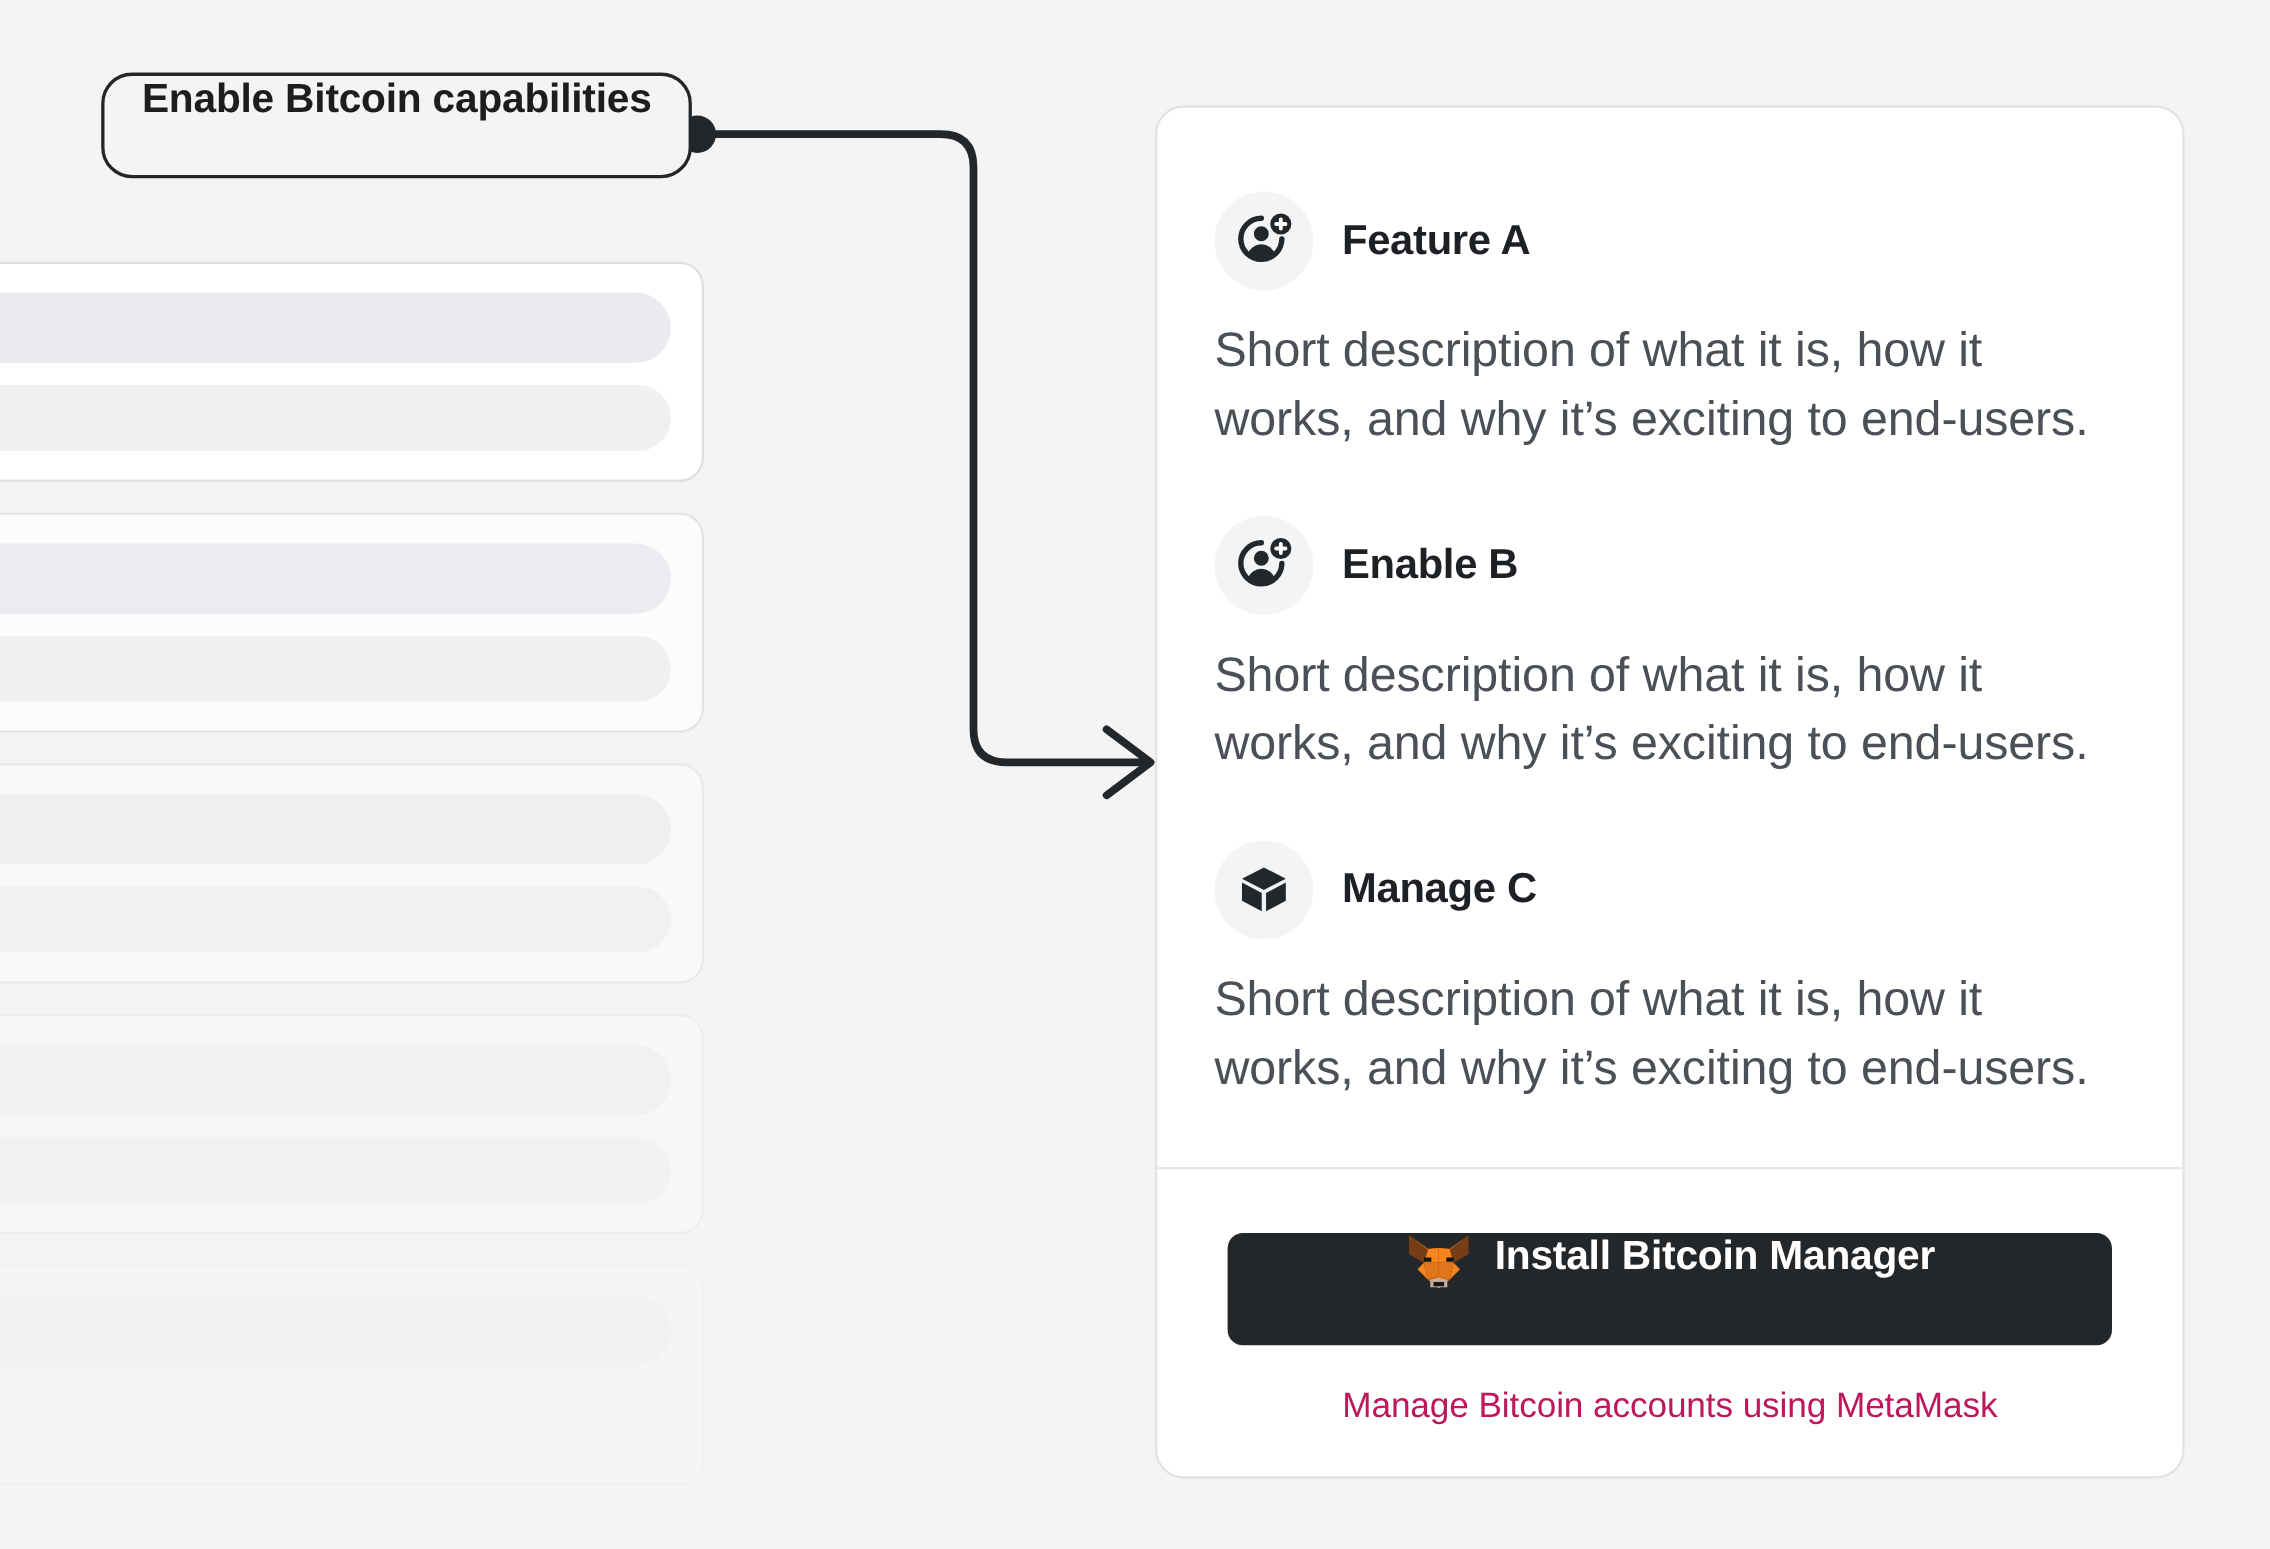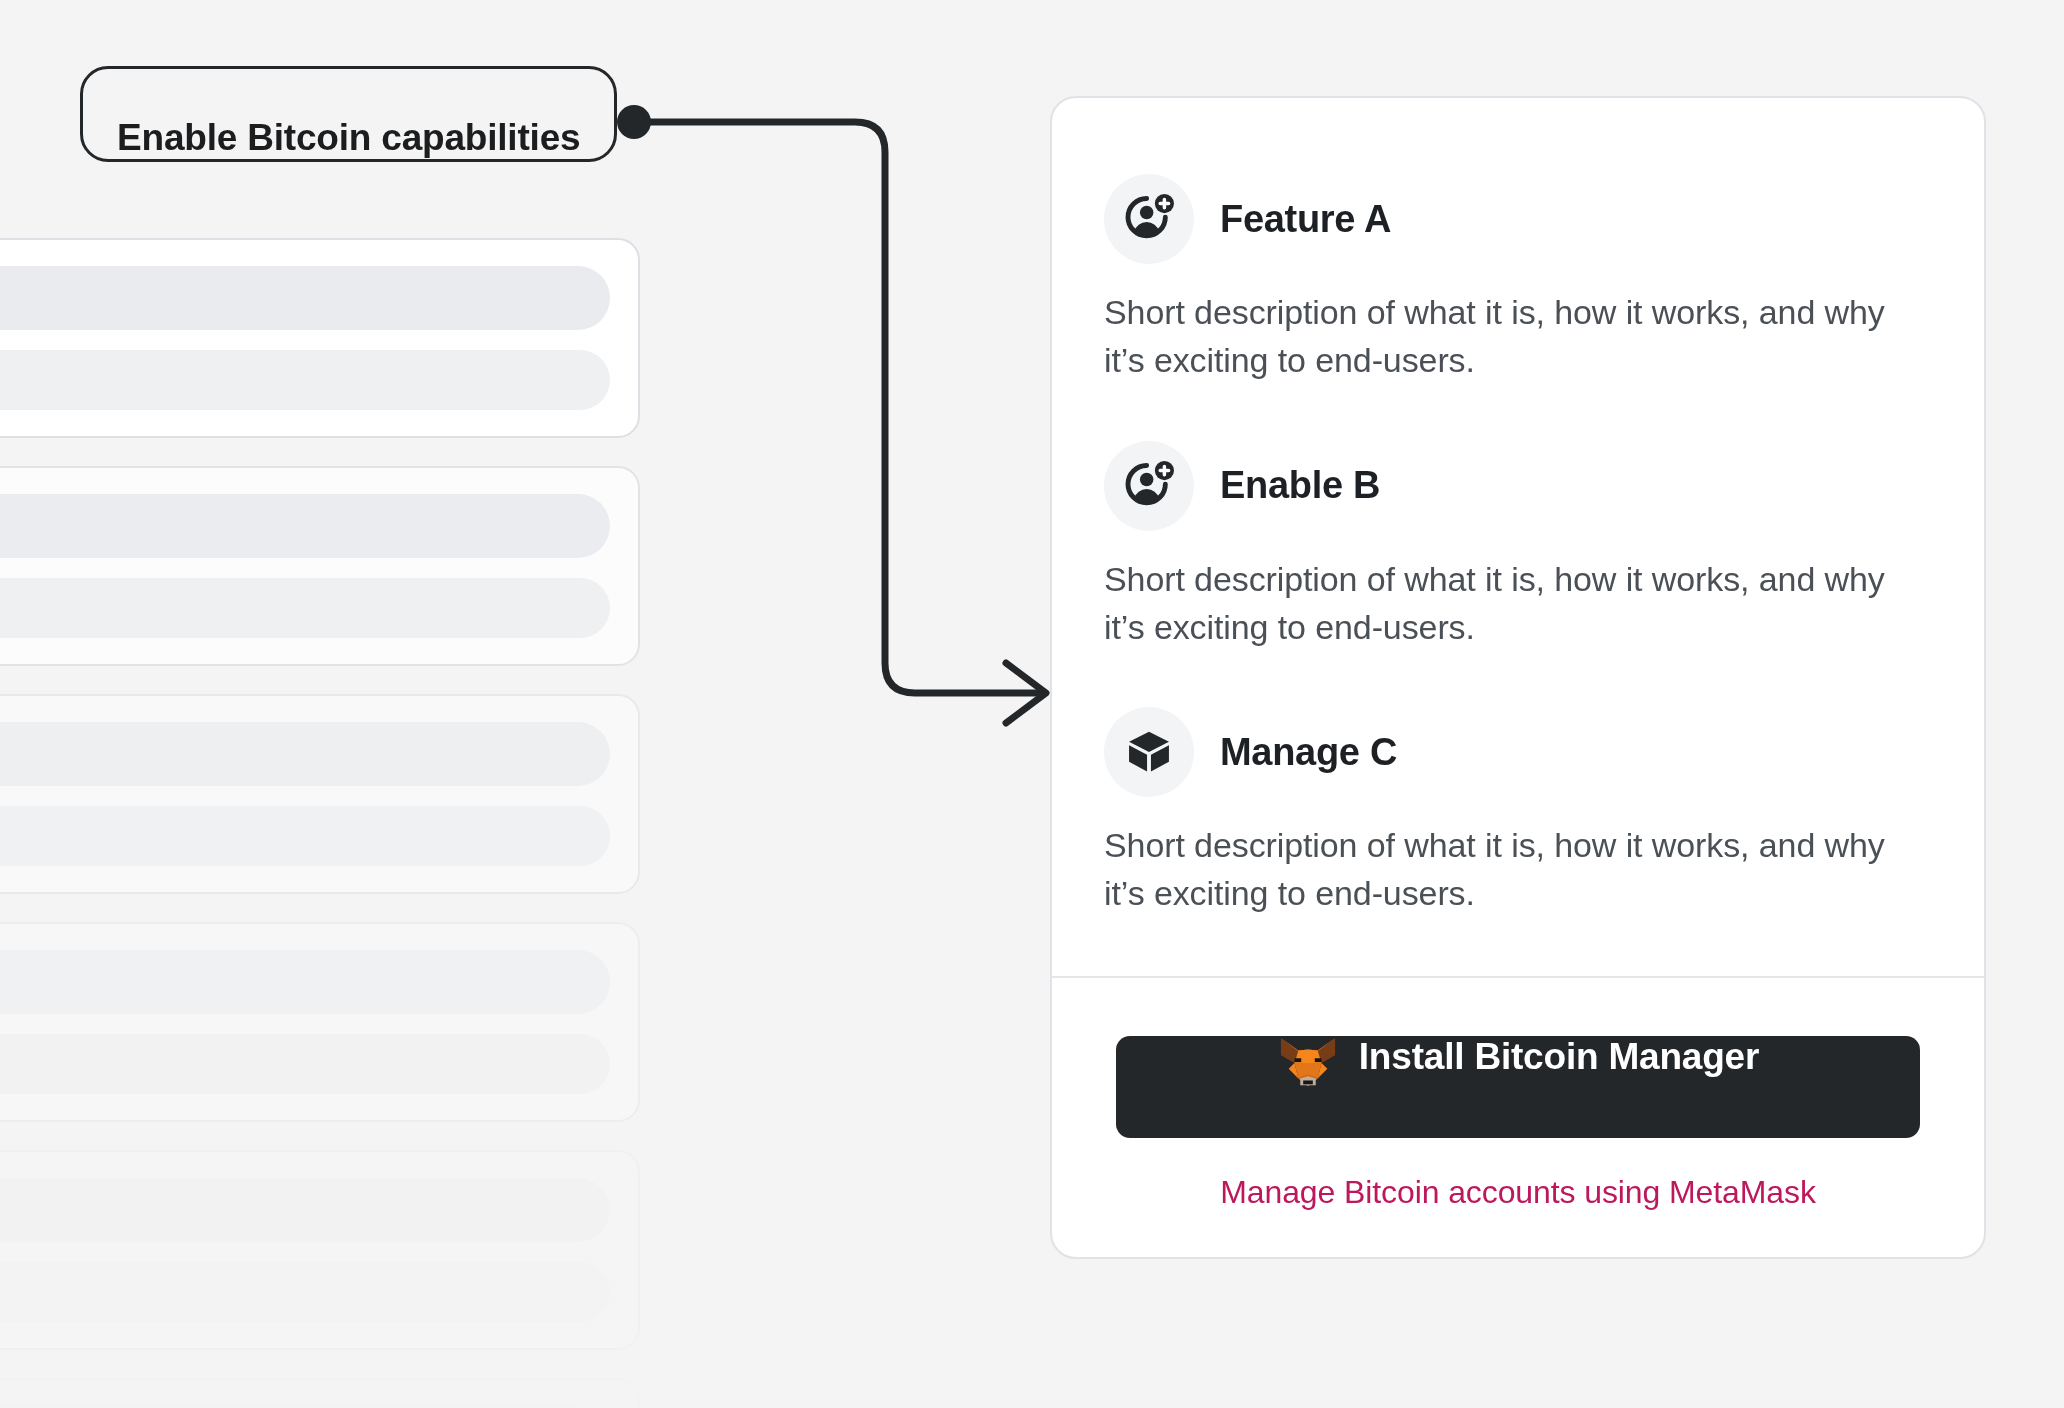--- a/index.html
+++ b/index.html
@@ -50,27 +50,27 @@
   .skeleton-card.f0 { opacity: 1; }
   .skeleton-card.f1 { opacity: 0.78; }
   .skeleton-card.f2 { opacity: 0.52; }
   .skeleton-card.f3 { opacity: 0.30; }
   .skeleton-card.f4 { opacity: 0.14; }
   .skeleton-card.f5 { opacity: 0.06; }
 
   
   #callout-pill {
     position: absolute;
-    left: 80px;
+    left: 92px;
     top: 66px;
     box-sizing: border-box;
     height: 96px;
     padding: 0 34px;
     display: flex;
-    align-items: flex-end;
+    align-items: flex-start;
     background: #f4f4f4;
     border: 3px solid #24272a;
     border-radius: 28px;
     color: #1b1d1f;
     font-size: 37px;
     font-weight: 600;
     letter-spacing: -0.2px;
     white-space: nowrap;
     z-index: 5;
   }
@@ -120,21 +120,21 @@
     align-items: center;
     justify-content: center;
   }
   .feature-title {
     font-size: 38px;
     font-weight: 700;
     color: #1d2024;
     letter-spacing: -0.3px;
   }
   .feature-desc {
-    font-size: 34px;
+    font-size: 44px;
     line-height: 1.42;
     color: #4a5056;
     max-width: 800px;
     letter-spacing: -0.1px;
   }
 
   
   #panel-divider {
     height: 2px;
     background: #e4e7ea;

